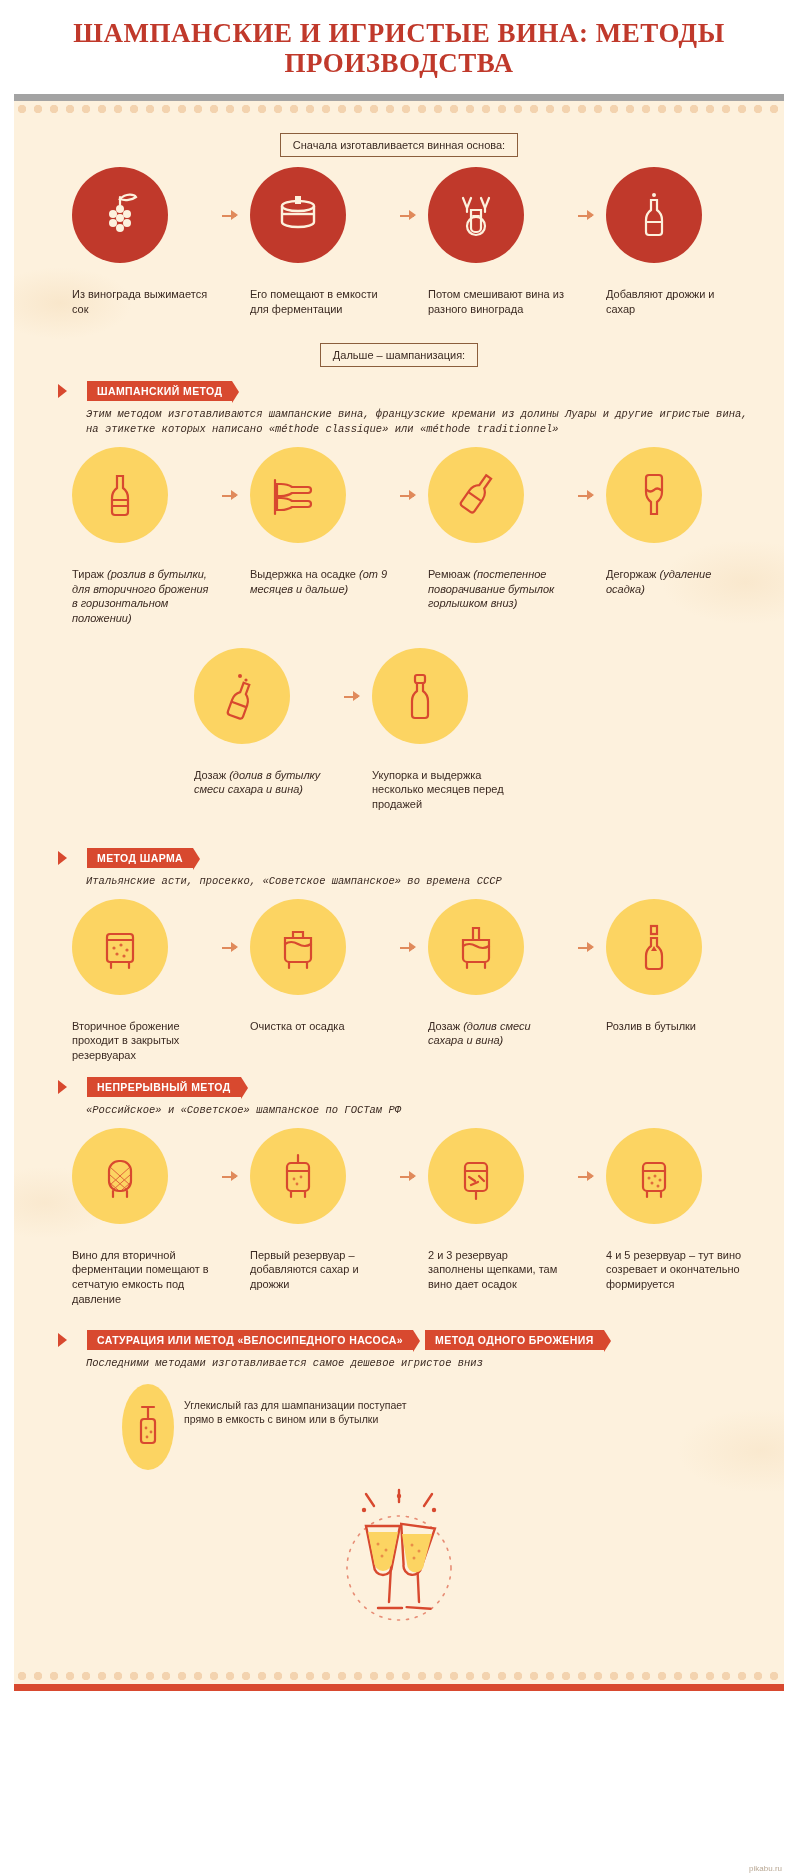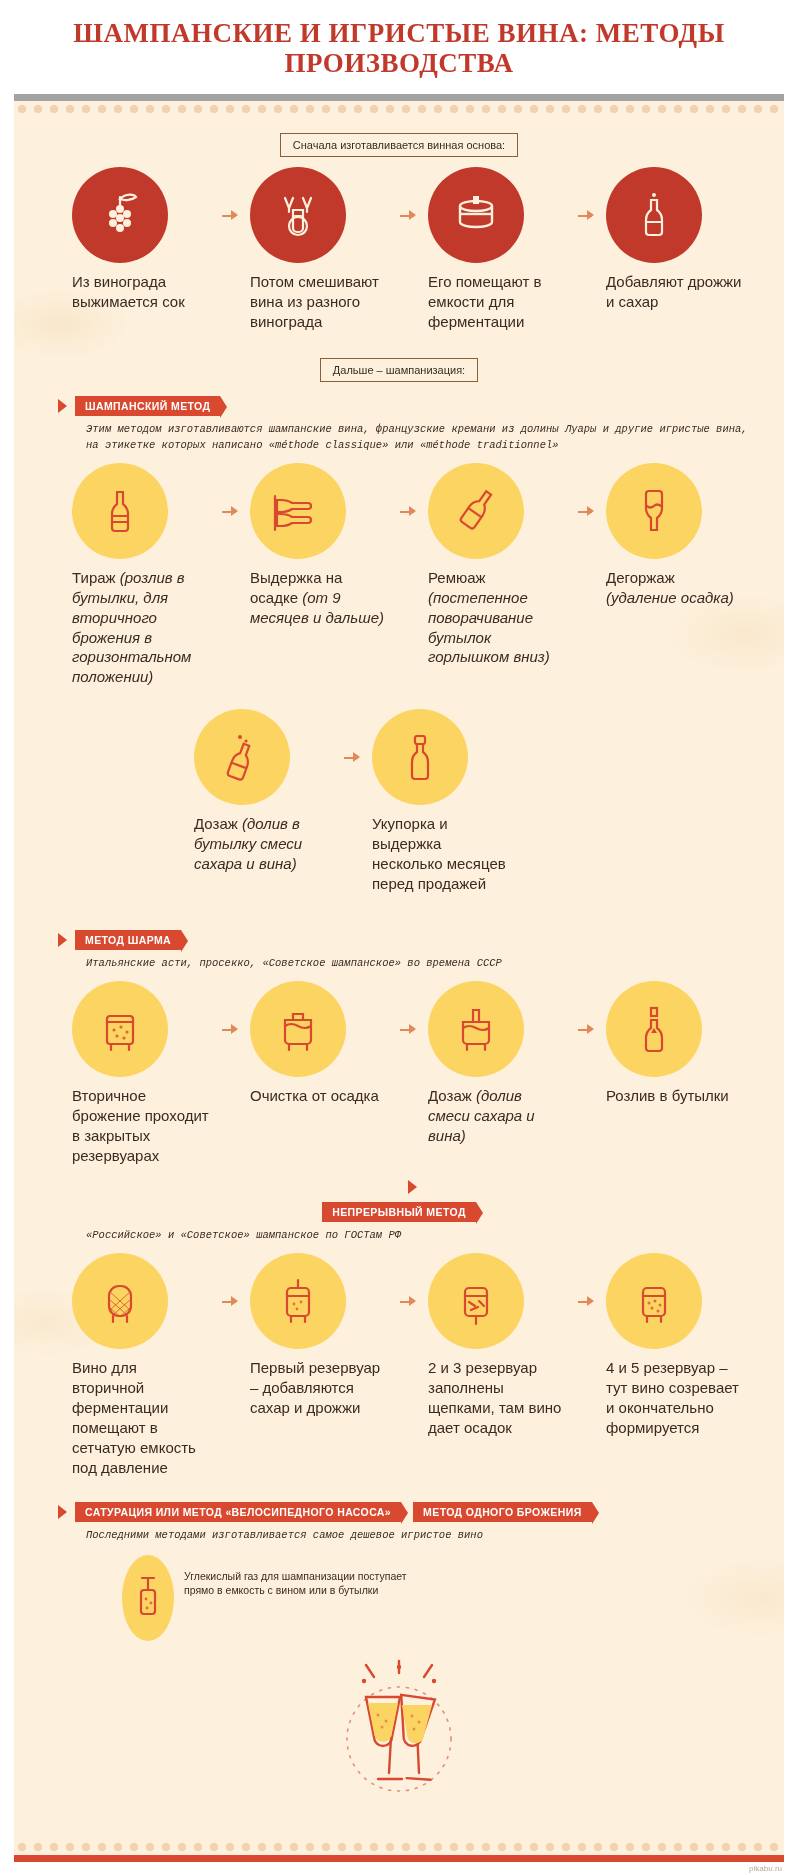--- a/index.html
+++ b/index.html
@@ -57,21 +57,21 @@
     position:absolute; inset:0;
     background:
       radial-gradient(ellipse 120px 60px at 6% 12%, rgba(236,200,150,.25), transparent 60%),
       radial-gradient(ellipse 140px 70px at 95% 30%, rgba(236,200,150,.22), transparent 60%),
       radial-gradient(ellipse 120px 60px at 4% 70%, rgba(236,200,150,.20), transparent 60%),
       radial-gradient(ellipse 140px 70px at 97% 86%, rgba(236,200,150,.20), transparent 60%);
     pointer-events:none;
   }
 
   
-  .banner-row { display:flex; align-items:center; gap:8px; margin: 14px 0 6px 0; position:relative; z-index:2;}
+  .banner-row { display:flex; align-items:center; gap:20px; margin: 14px 0 6px 0; position:relative; z-index:2;}
   .arrow-head {
     width:0;height:0;border-top:7px solid transparent;border-bottom:7px solid transparent;
     border-left:9px solid #d8492f; margin-left:26px;
   }
   .banner {
     background:#d8492f; color:#fff; font-size:10.5px; font-weight:bold;
     padding:4px 10px; letter-spacing:.4px; text-transform:uppercase;
     position:relative;
   }
   .banner::after{
@@ -106,21 +106,21 @@
   .step { width: 160px; text-align:left; }
   .step .circ-wrap { position:relative; height:96px; display:flex; align-items:center;}
   .circ {
     width:96px;height:96px;border-radius:50%;
     display:flex;align-items:center;justify-content:center;
     margin-left:12px;
   }
   .c-red { background:#c0392b; }
   .c-yellow { background:#fcd462; }
   .step-label {
-    font-size:15px; line-height:1.33; margin-top:9px; padding-left:12px; max-width:150px;
+    font-size:11px; line-height:1.33; margin-top:24px; padding-left:12px; max-width:150px;
   }
   .step-label i { font-style:italic; }
 
   
   .row .step { position:relative; }
   .row .step::after {
     content:"";
     position:absolute; top:48px; right:-16px; width:14px; height:2px;
     background:#e08a5b;
   }
@@ -187,57 +187,57 @@
             </div>
             <div class="arrowtip"></div>
           </div>
           <div class="step-label">Из винограда выжимается сок</div>
         </div>
 
         <div class="step">
           <div class="circ-wrap">
             <div class="circ c-red">
               <svg width="58" height="58" viewBox="0 0 58 58">
+                <g fill="none" stroke="#fdf1dd" stroke-width="2.4">
+                  <ellipse cx="29" cy="20" rx="16" ry="5"></ellipse>
+                  <path d="M13 20 v16 a16 5 0 0 0 32 0 v-16"></path>
+                  <path d="M13 28 h32"></path>
+                </g>
+                <rect x="26" y="10" width="6" height="8" fill="#fdf1dd"></rect>
+              </svg>
+            </div>
+            <div class="arrowtip"></div>
+          </div>
+          <div class="step-label">Его помещают в емкости для ферментации</div>
+        </div>
+
+        <div class="step">
+          <div class="circ-wrap">
+            <div class="circ c-red">
+              <svg width="58" height="58" viewBox="0 0 58 58">
                 <g fill="none" stroke="#fdf1dd" stroke-width="2.2" stroke-linecap="round">
                   <path d="M16 12 l4 10 v4"></path>
                     <path d="M24 12 l-4 10"></path>
                   <path d="M42 12 l-4 10 v4"></path>
                     <path d="M34 12 l4 10"></path>
                   <path d="M24 26 h10 v18 a4 4 0 0 1 -4 4 h-2 a4 4 0 0 1 -4 -4 z" transform="translate(0,-2)"></path>
                   <path d="M26 30 h6"></path>
                 </g>
                 <circle cx="29" cy="40" r="9" fill="none" stroke="#fdf1dd" stroke-width="2.2"></circle>
               </svg>
             </div>
             <div class="arrowtip"></div>
           </div>
           <div class="step-label">Потом смешивают вина из разного винограда</div>
         </div>
 
         <div class="step">
           <div class="circ-wrap">
             <div class="circ c-red">
               <svg width="58" height="58" viewBox="0 0 58 58">
-                <g fill="none" stroke="#fdf1dd" stroke-width="2.4">
-                  <ellipse cx="29" cy="20" rx="16" ry="5"></ellipse>
-                  <path d="M13 20 v16 a16 5 0 0 0 32 0 v-16"></path>
-                  <path d="M13 28 h32"></path>
-                </g>
-                <rect x="26" y="10" width="6" height="8" fill="#fdf1dd"></rect>
-              </svg>
-            </div>
-            <div class="arrowtip"></div>
-          </div>
-          <div class="step-label">Его помещают в емкости для ферментации</div>
-        </div>
-
-        <div class="step">
-          <div class="circ-wrap">
-            <div class="circ c-red">
-              <svg width="58" height="58" viewBox="0 0 58 58">
                 <g fill="none" stroke="#fdf1dd" stroke-width="2.2" stroke-linecap="round">
                   <path d="M26 14 h6 v10 c4 3 5 6 5 10 v12 a3 3 0 0 1 -3 3 h-10 a3 3 0 0 1 -3 -3 v-12 c0 -4 1 -7 5 -10 z"></path>
                   <path d="M22 36 h14"></path>
                 </g>
                 <circle cx="29" cy="9" r="2" fill="#fdf1dd"></circle>
               </svg>
             </div>
 
           </div>
           <div class="step-label">Добавляют дрожжи и сахар</div>
@@ -442,21 +442,21 @@
                 </g>
                 <path d="M29 28 l3 5 h-6z" fill="#d8492f"></path>
               </svg>
             </div>
 
           </div>
           <div class="step-label">Розлив в бутылки</div>
         </div>
       </div>
 
-      <div class="banner-row" style="flex-direction:column;">
+      <div class="banner-row" style="">
         <div class="arrow-head"></div>
         <div class="banner">НЕПРЕРЫВНЫЙ МЕТОД</div>
       </div>
       <div class="note">«Российское» и «Советское» шампанское по ГОСТам РФ</div>
 
       <div class="row" style="padding-left:28px;">
         <div class="step">
           <div class="circ-wrap">
             <div class="circ c-yellow">
               <svg width="58" height="58" viewBox="0 0 58 58">
@@ -540,21 +540,21 @@
         </div>
       </div>
 
       <div class="banner-row" style="margin-top:24px;">
         <div class="arrow-head"></div>
         <div class="banner-pair">
           <div class="banner">САТУРАЦИЯ ИЛИ МЕТОД «ВЕЛОСИПЕДНОГО НАСОСА»</div>
           <div class="banner" style="margin-left:2px;">МЕТОД ОДНОГО БРОЖЕНИЯ</div>
         </div>
       </div>
-      <div class="note">Последними методами изготавливается самое дешевое игристое вино</div>
+      <div class="note">Последними методами изготавливается самое дешевое игристое вниз</div>
 
       <div class="bottom-row">
         <div class="bottom-item">
           <div class="circ c-yellow">
             <svg width="52" height="52" viewBox="0 0 52 52">
               <g fill="none" stroke="#d8492f" stroke-width="2.2" stroke-linecap="round">
                 <rect x="19" y="18" width="14" height="24" rx="3"></rect>
                 <path d="M26 6 v12"></path>
                   <path d="M20 6 h12"></path>
               </g>

